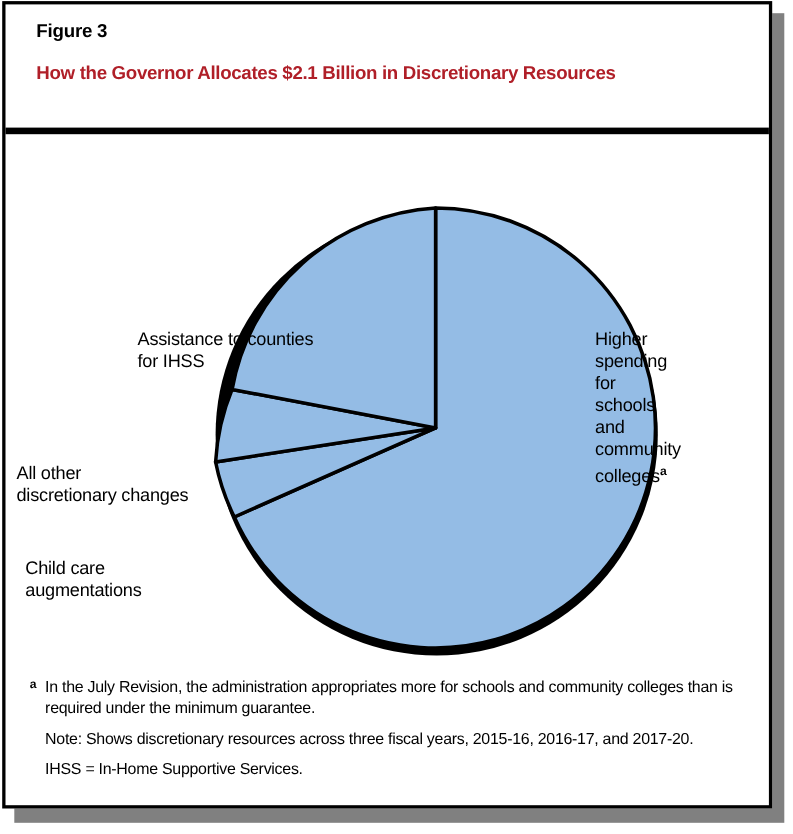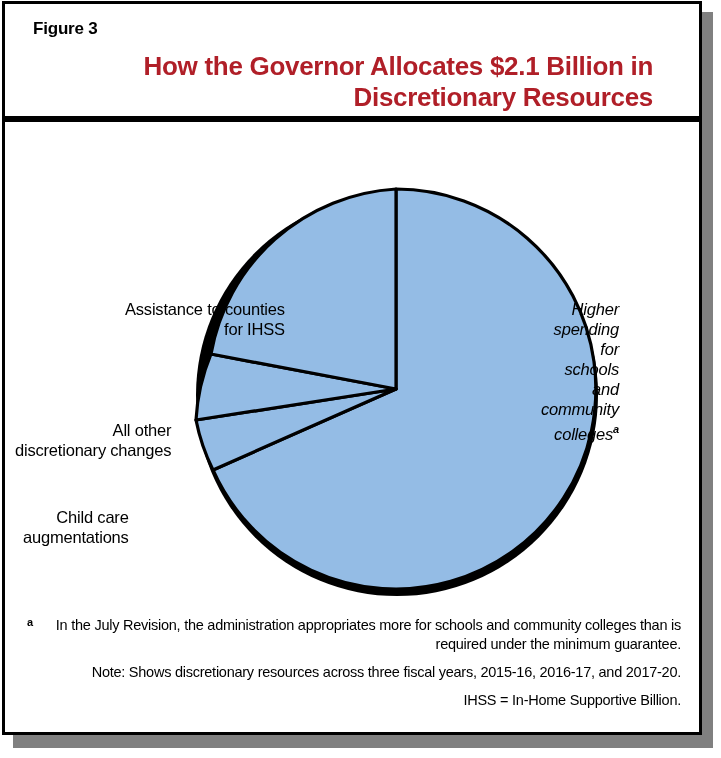--- a/index.html
+++ b/index.html
@@ -14,21 +14,20 @@
     overflow: hidden;
   }
 
   
   #figure-root {
     position: absolute;
     left: 0;
     top: 0;
     width: 721px;
     height: 758px;
-    text-align: right;
   }
   .drop-shadow {
     position: absolute;
     left: 13px;
     top: 12px;
     width: 700px;
     height: 736px;
     background: #808080;
   }
   .figure-box {
@@ -57,21 +56,21 @@
     font-size: 17px;
     font-weight: bold;
     color: #000000;
     letter-spacing: -0.2px;
   }
   .figure-title {
     position: absolute;
     left: 28px;
     top: 47px;
     width: 620px;
-    font-size: 26px;
+    font-size: 17px;
     font-weight: bold;
     color: #B01F28;
     line-height: 31px;
     letter-spacing: -0.3px;
   }
   .title-rule {
     position: absolute;
     left: 0;
     top: 112px;
     width: 694px;
@@ -96,21 +95,21 @@
   
   .callout {
     position: absolute;
     font-size: 16.5px;
     color: #000000;
     line-height: 20px;
     letter-spacing: -0.2px;
     white-space: pre-line;
   }
   #label-assistance { left: 120px; top: 177px; }
-  #label-higher     { left: 536px; top: 177px; font-style: italic; }
+  #label-higher     { left: 536px; top: 177px; }
   #label-allother   { left: 10px;  top: 298px; }
   #label-childcare  { left: 18px;  top: 385px; }
   .sup {
     font-size: 11px;
     vertical-align: super;
     font-weight: bold;
   }
 
   
   .notes-block {
@@ -183,18 +182,18 @@
     </div>
 
     <div class="notes-block">
       <div class="note-row">
         <span class="note-marker">a</span><span>In the July Revision, the administration appropriates more for schools and community colleges than is required under the minimum guarantee.</span>
       </div>
       <div class="note-row">
         <span>Note: Shows discretionary resources across three fiscal years, 2015-16, 2016-17, and 2017-20.</span>
       </div>
       <div class="note-row">
-        <span>IHSS = In-Home Supportive Billion.</span>
+        <span>IHSS = In-Home Supportive Services.</span>
       </div>
     </div>
 
   </div>
 </div>
 
 </body></html>

